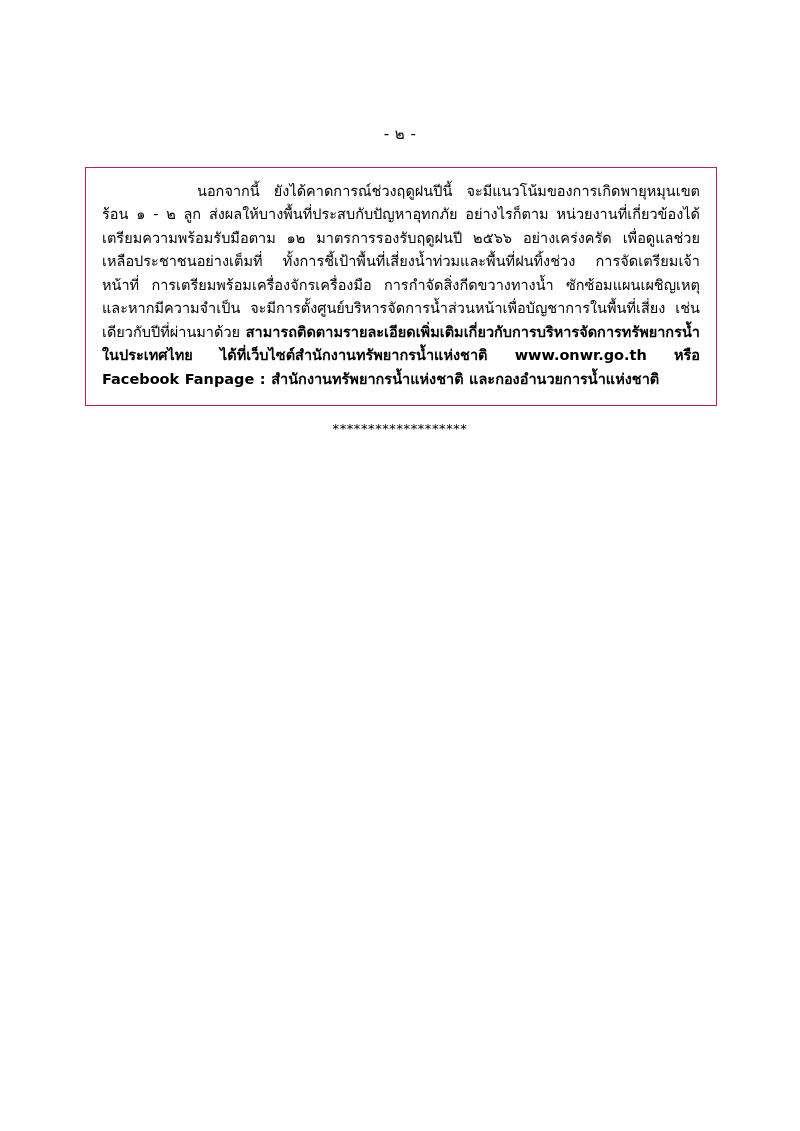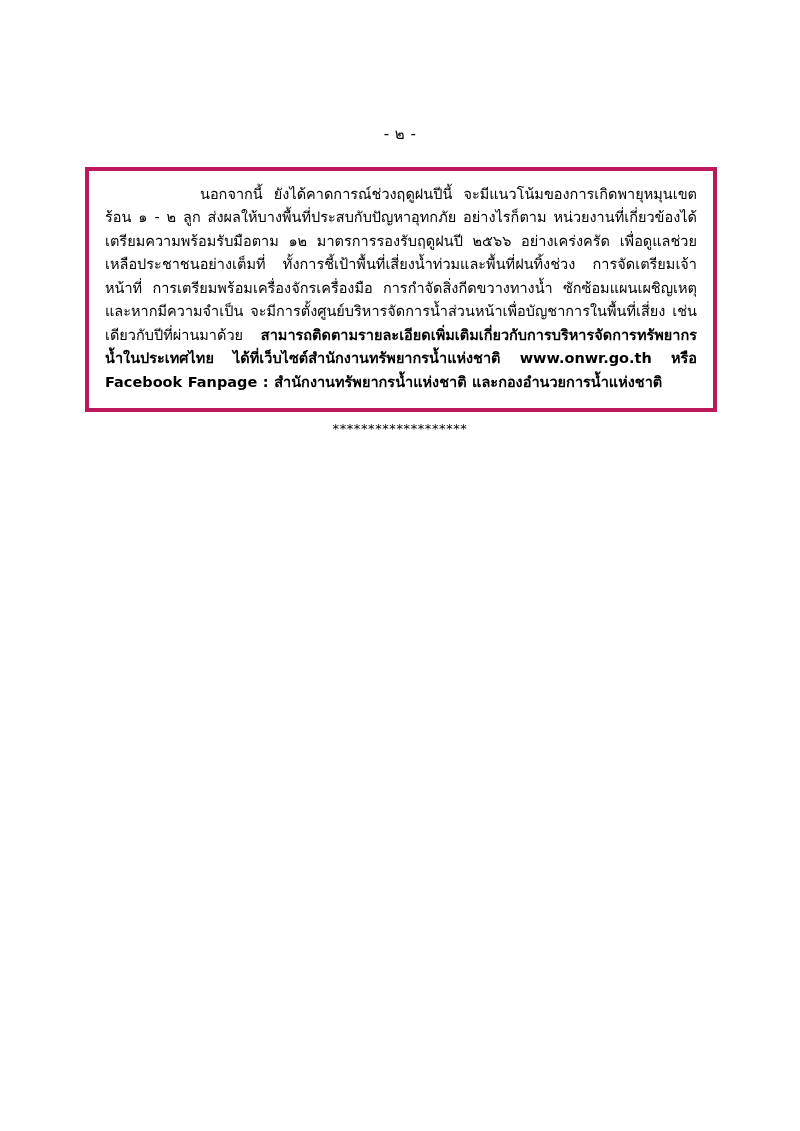--- a/index.html
+++ b/index.html
@@ -30,21 +30,21 @@
     width: 800px;
     text-align: center;
     font-size: 15px;
     letter-spacing: 0.5px;
   }
   .body-box {
     position: absolute;
     left: 85px;
     top: 167px;
     width: 632px;
-    border: 4px solid #be185d;
+    border: 1px solid #be185d;
     box-sizing: border-box;
     padding: 12px 16px 14px 16px;
   }
   .para {
     font-size: 14.5px;
     line-height: 1.62;
     text-align: justify;
     text-justify: inter-word;
     word-spacing: 0.5px;
     margin: 0;

